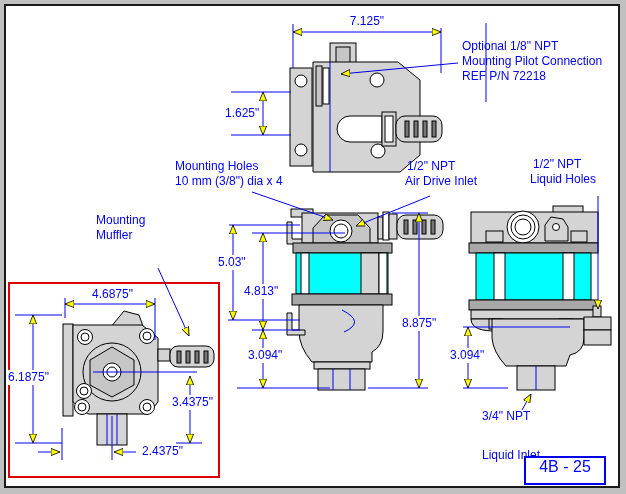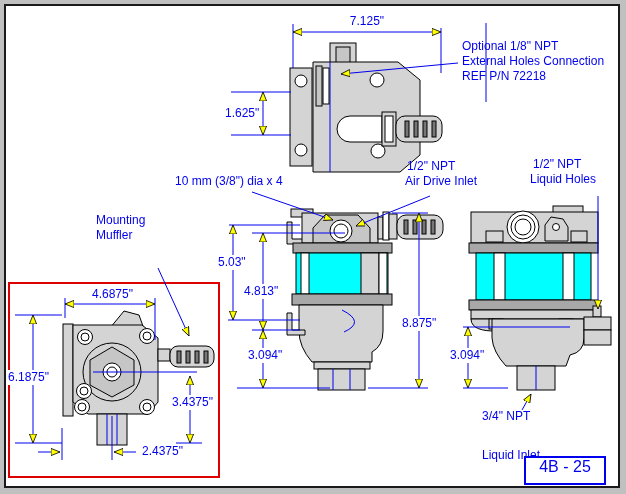--- a/index.html
+++ b/index.html
@@ -189,25 +189,26 @@
       <path class="bl" d="M136,452 H114" marker-end="url(#arw)"></path>
       <path class="bl" d="M62,428 V460"></path>
       <path class="bl" d="M112,416 V460"></path>
       <path class="bl" d="M158,268 L189,336" marker-end="url(#arw)"></path>
     </g>
   </svg>
 
   <div class="lbl" style="left:341px;top:14px;width:52px;text-align:center">7.125"</div>
 
   <div class="lbl" style="left:462px;top:39px">Optional 1/8" NPT</div>
-  <div class="lbl" style="left:462px;top:54px">External Holes Connection</div>
+  <div class="lbl" style="left:462px;top:54px">Mounting Pilot Connection</div>
   <div class="lbl" style="left:462px;top:69px">REF P/N 72218</div>
 
   <div class="lbl dim" style="left:224px;top:106px">1.625"</div>
 
+  <div class="lbl" style="left:175px;top:159px">Mounting Holes</div>
   <div class="lbl" style="left:175px;top:174px">10 mm (3/8") dia x 4</div>
 
   <div class="lbl" style="left:407px;top:159px">1/2" NPT</div>
   <div class="lbl" style="left:405px;top:174px">Air Drive Inlet</div>
 
   <div class="lbl" style="left:533px;top:157px">1/2" NPT</div>
   <div class="lbl" style="left:530px;top:172px">Liquid Holes</div>
 
   <div class="lbl" style="left:96px;top:213px">Mounting</div>
   <div class="lbl" style="left:96px;top:228px">Muffler</div>

